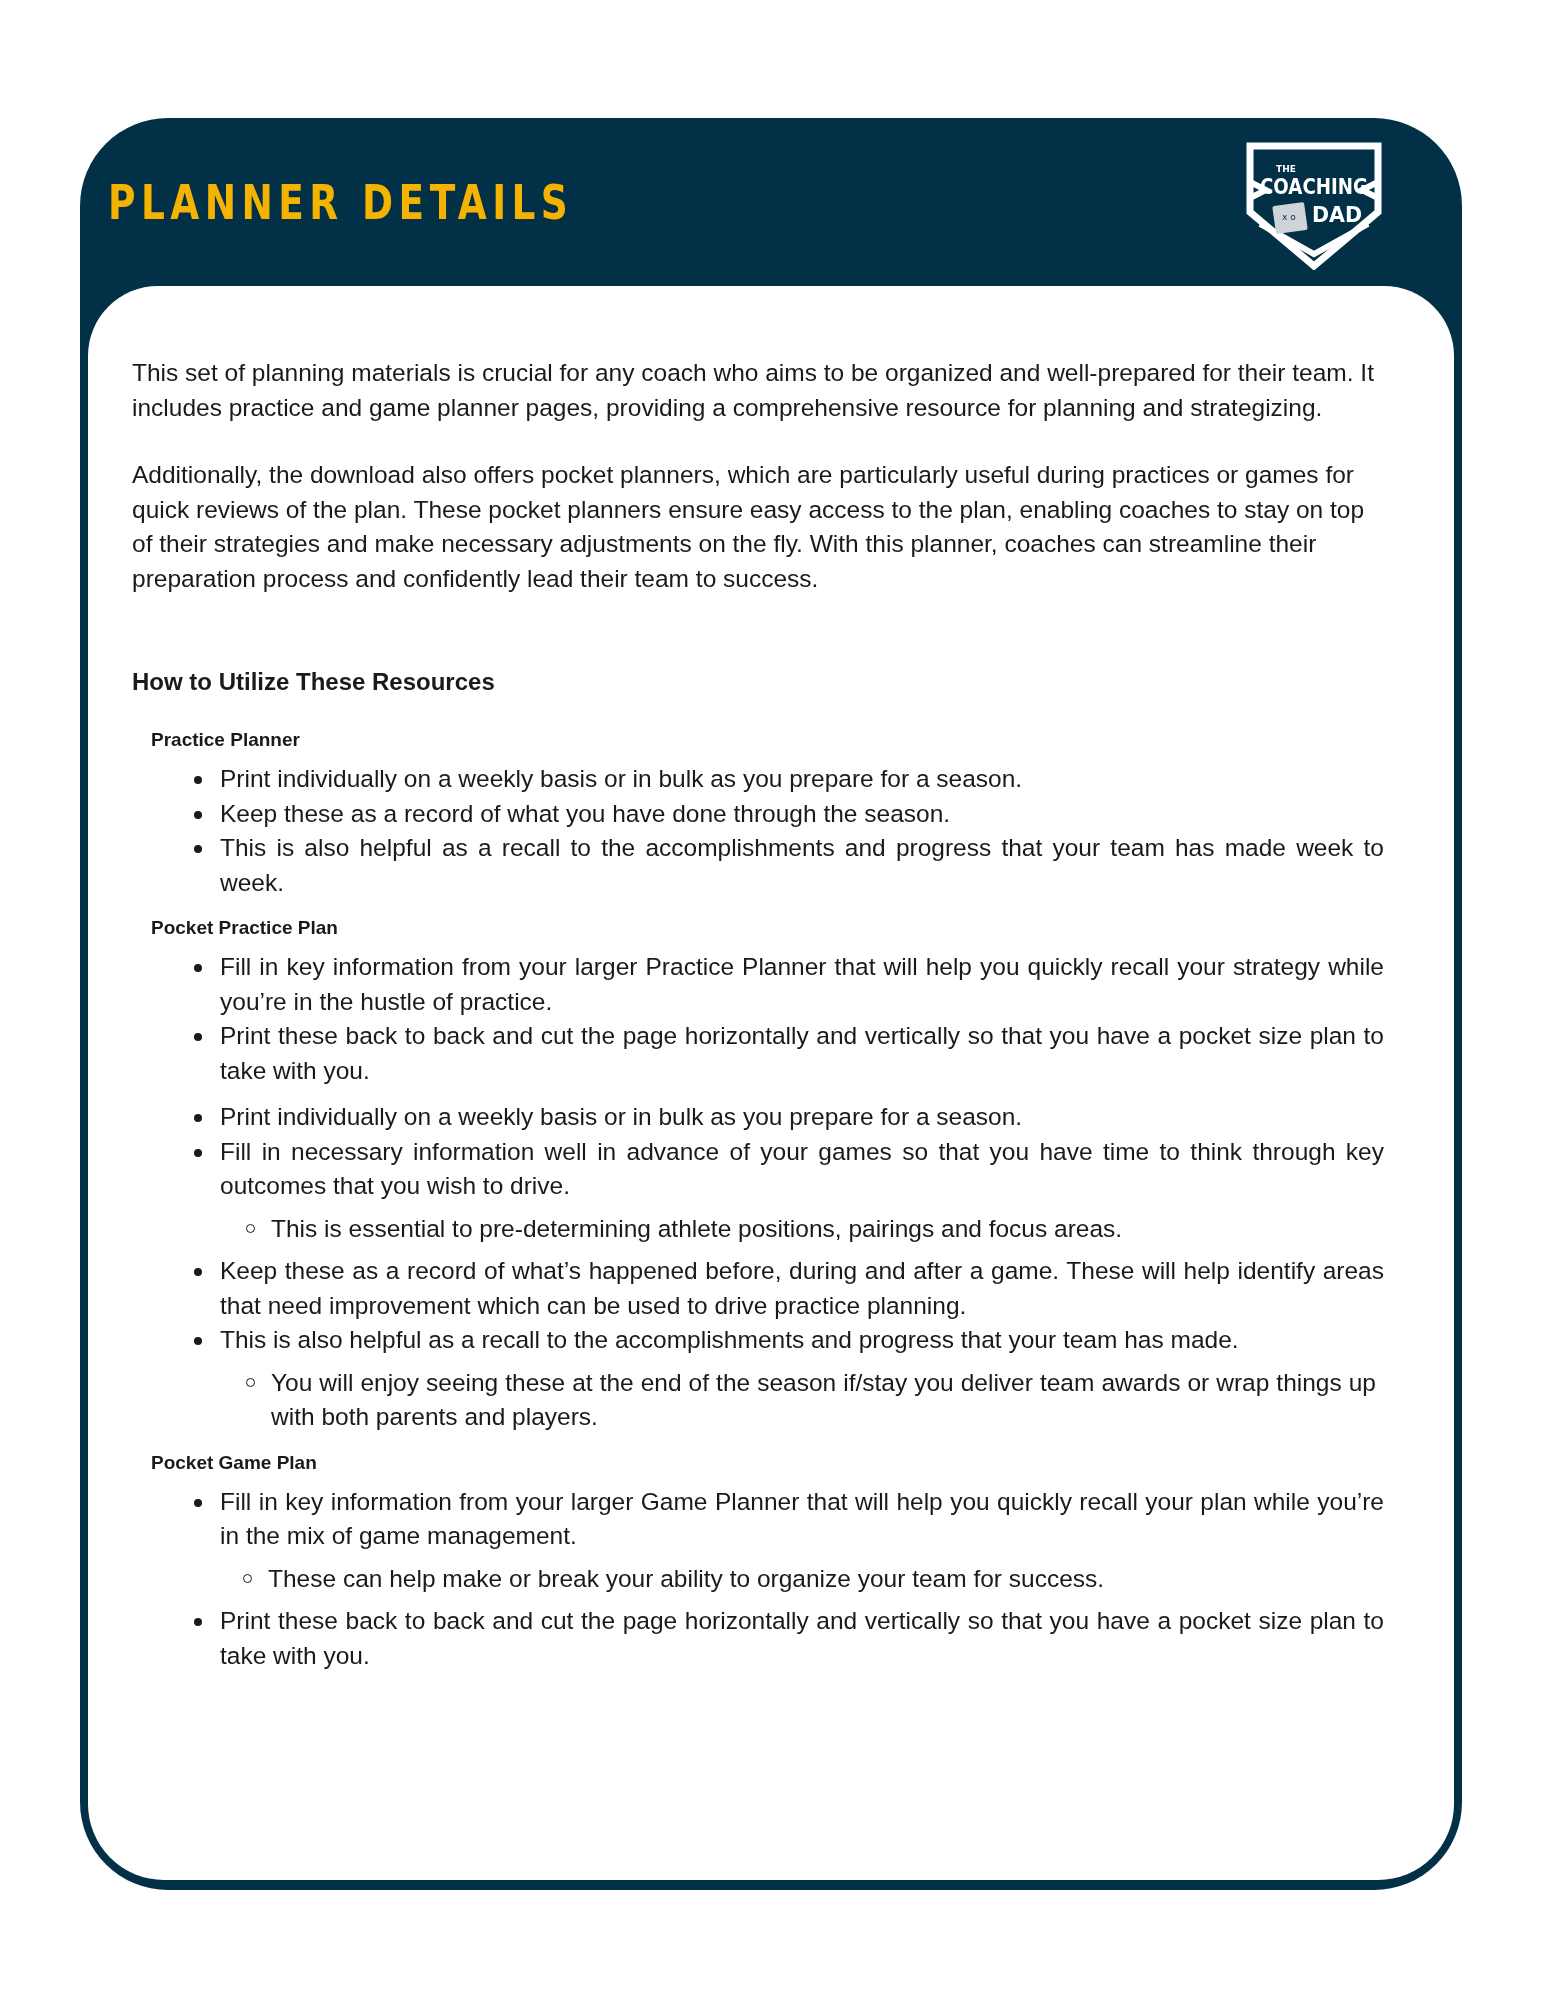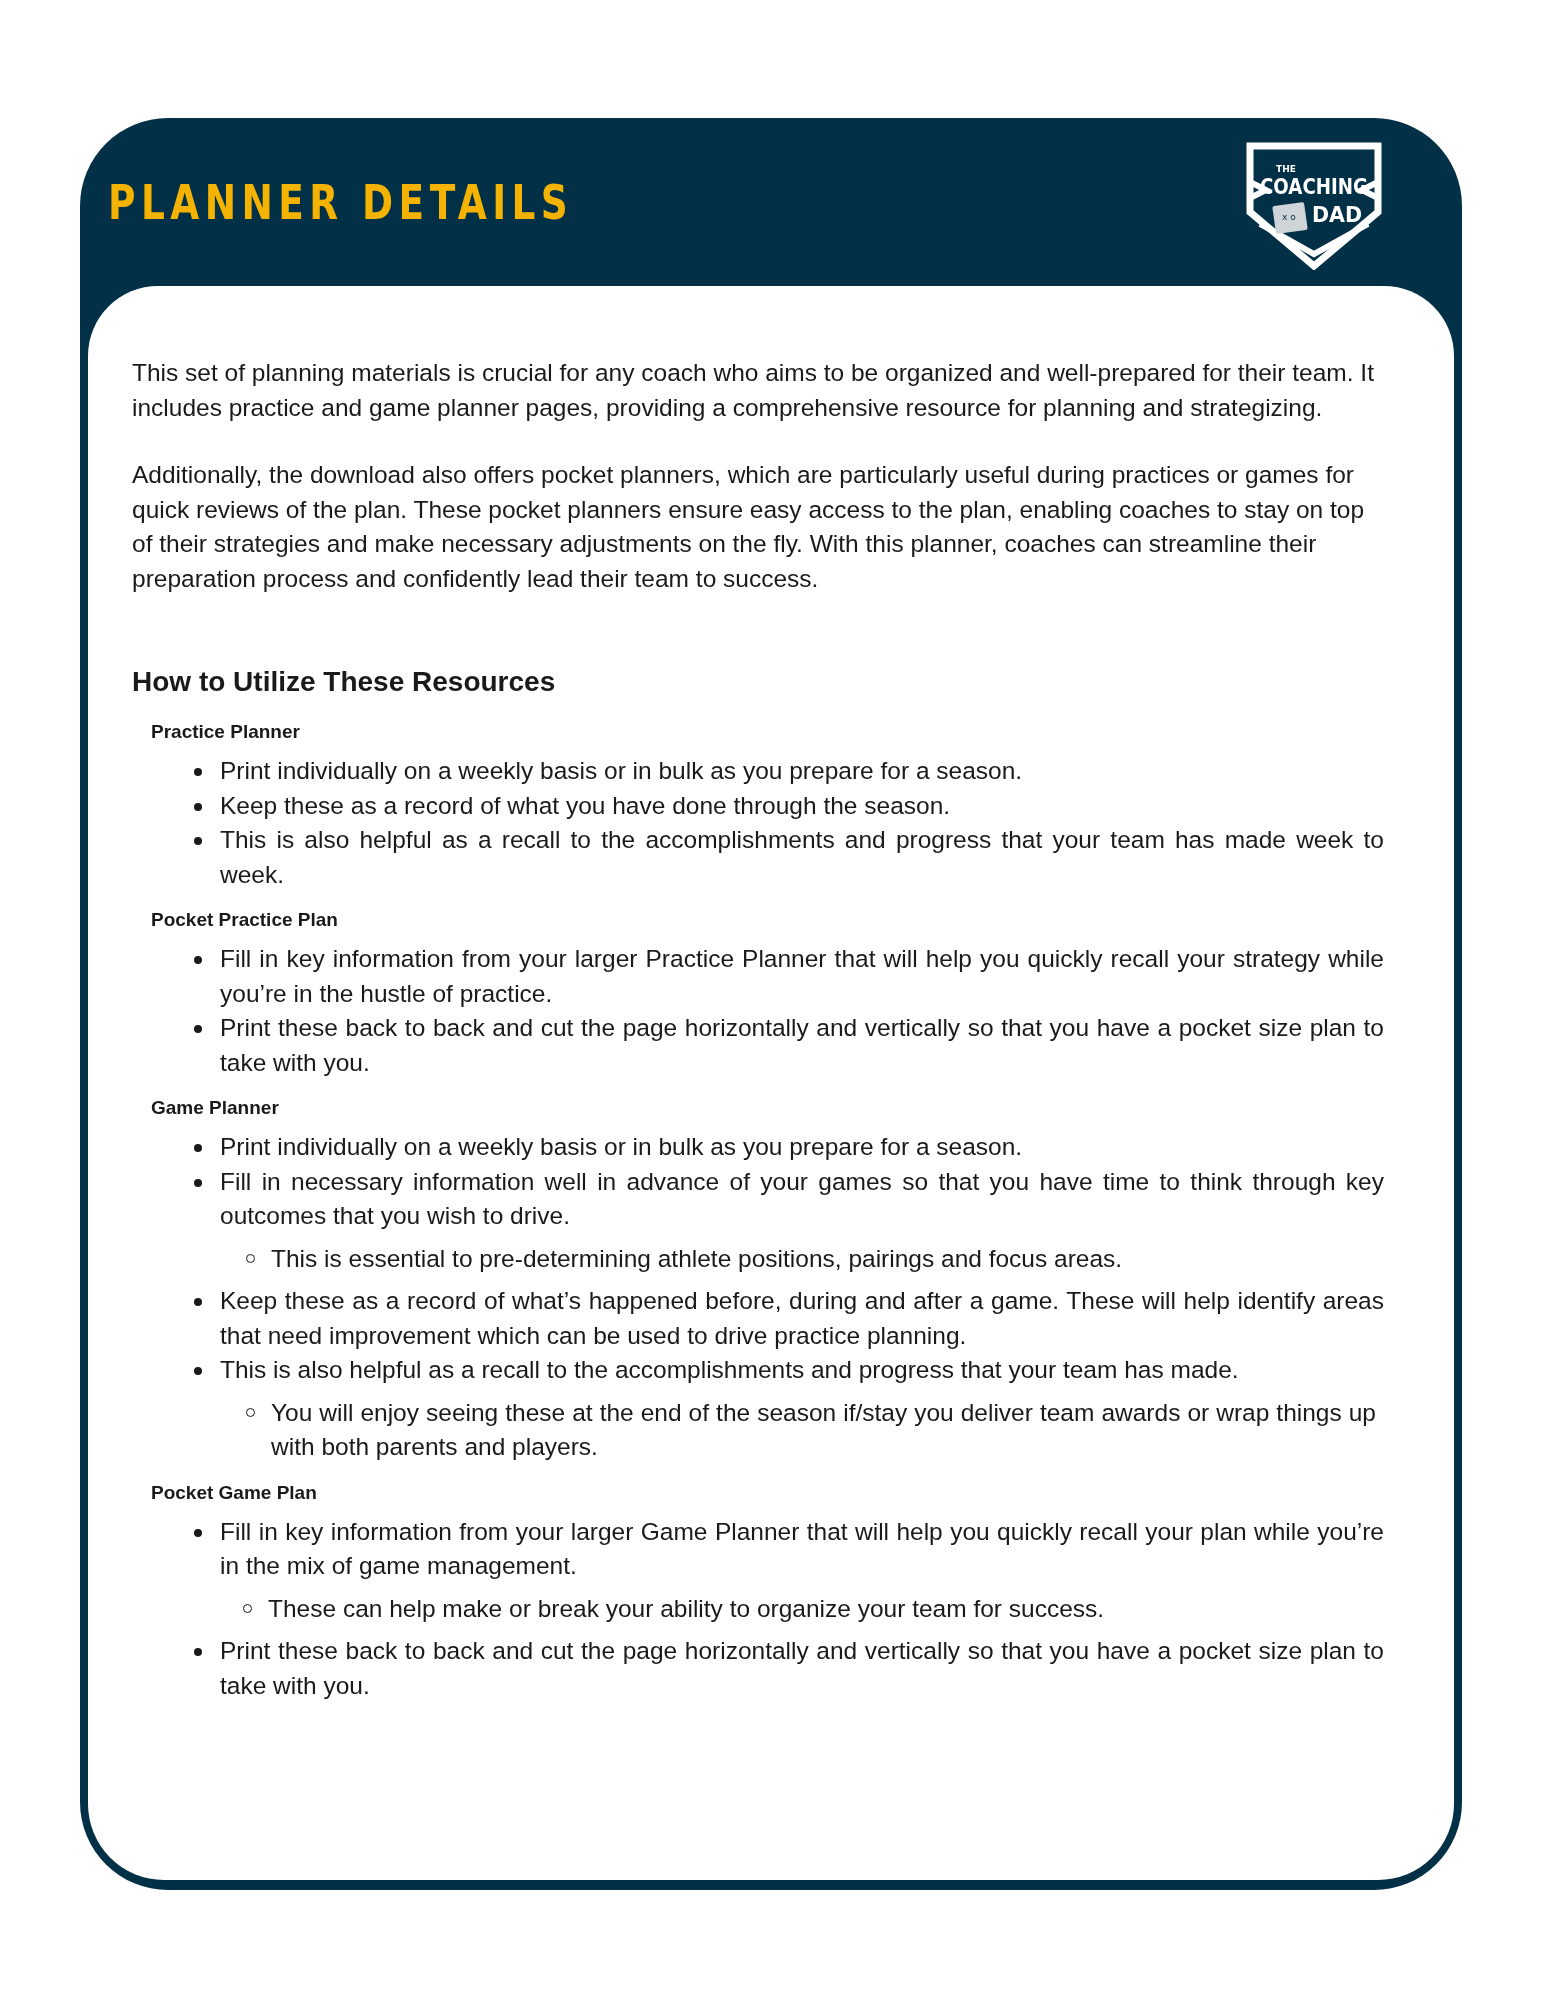--- a/index.html
+++ b/index.html
@@ -63,22 +63,22 @@
     line-height: 34.5px;
   }
   .content p {
     margin: 0 0 33px 0;
   }
   .content p.intro2 {
     margin-bottom: 16px;
   }
   .section-heading {
     font-weight: bold;
-    font-size: 28px;
-    margin: 68px 0 16px 0;
+    font-size: 24px;
+    margin: 68px 0 24px 0;
     line-height: 36px;
   }
   .sub-heading {
     font-weight: bold;
     font-size: 19px;
     margin: 0 0 6px 19px;
     line-height: 32px;
   }
   ul.bullets {
     list-style: none;
@@ -170,21 +170,20 @@
     <li>Keep these as a record of what you have done through the season.</li>
     <li>This is also helpful as a recall to the accomplishments and progress that your team has made week to week.</li>
   </ul>
 
   <div class="sub-heading">Pocket Practice Plan</div>
   <ul class="bullets">
     <li>Fill in key information from your larger Practice Planner that will help you quickly recall your strategy while you’re in the hustle of practice.</li>
     <li>Print these back to back and cut the page horizontally and vertically so that you have a pocket size plan to take with you.</li>
   </ul>
 
-  <div class="sub-heading">Game Planner</div>
   <ul class="bullets game-list">
     <li><span>Print individually on a weekly basis or in bulk as you prepare for a season.</span></li>
     <li><span>Fill in necessary information well in advance of your games so that you have time to think through key outcomes that you wish to drive.</span>
       <ul class="sub">
         <li>This is essential to pre-determining athlete positions, pairings and focus areas.</li>
       </ul>
     </li>
     <li><span>Keep these as a record of what’s happened before, during and after a game.  These will help identify areas that need improvement which can be used to drive practice planning.</span></li>
     <li><span>This is also helpful as a recall to the accomplishments and progress that your team has made.</span>
       <ul class="sub">

